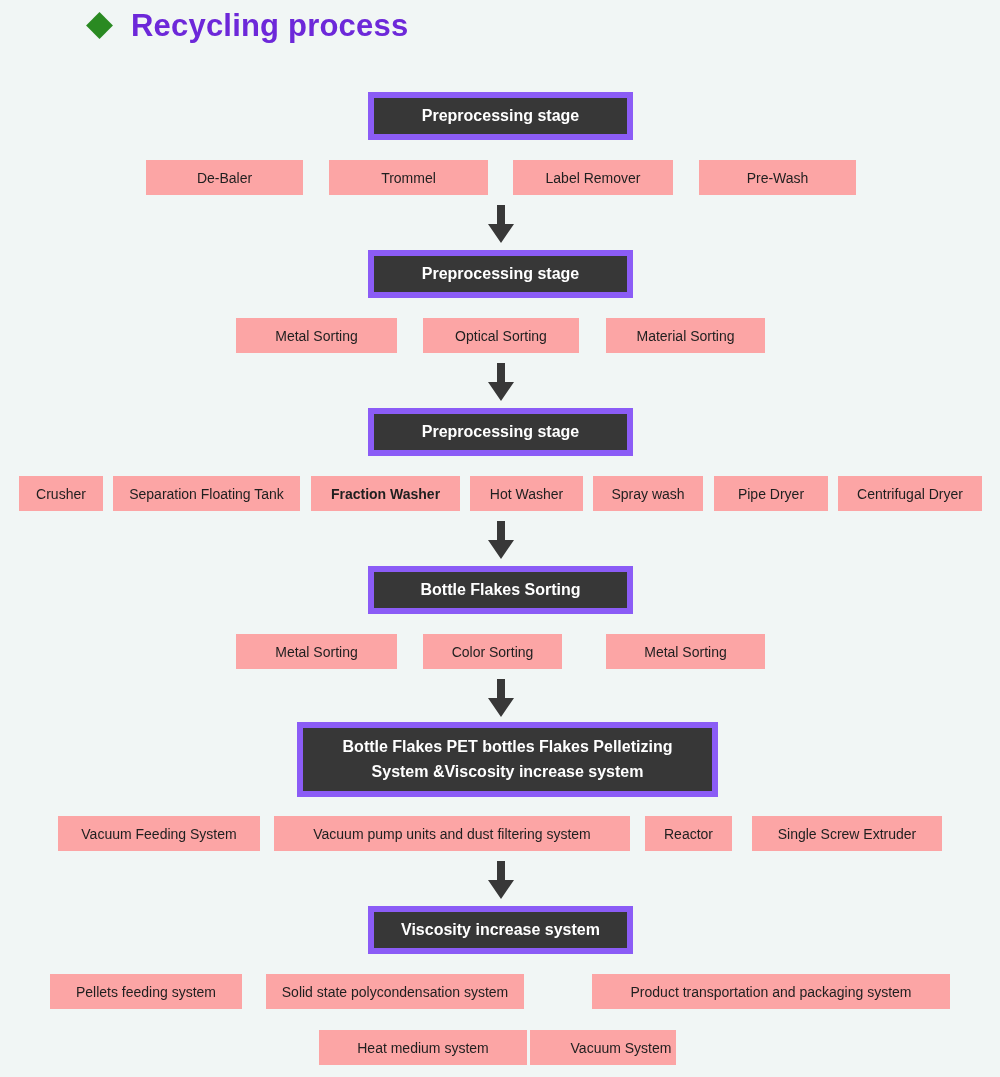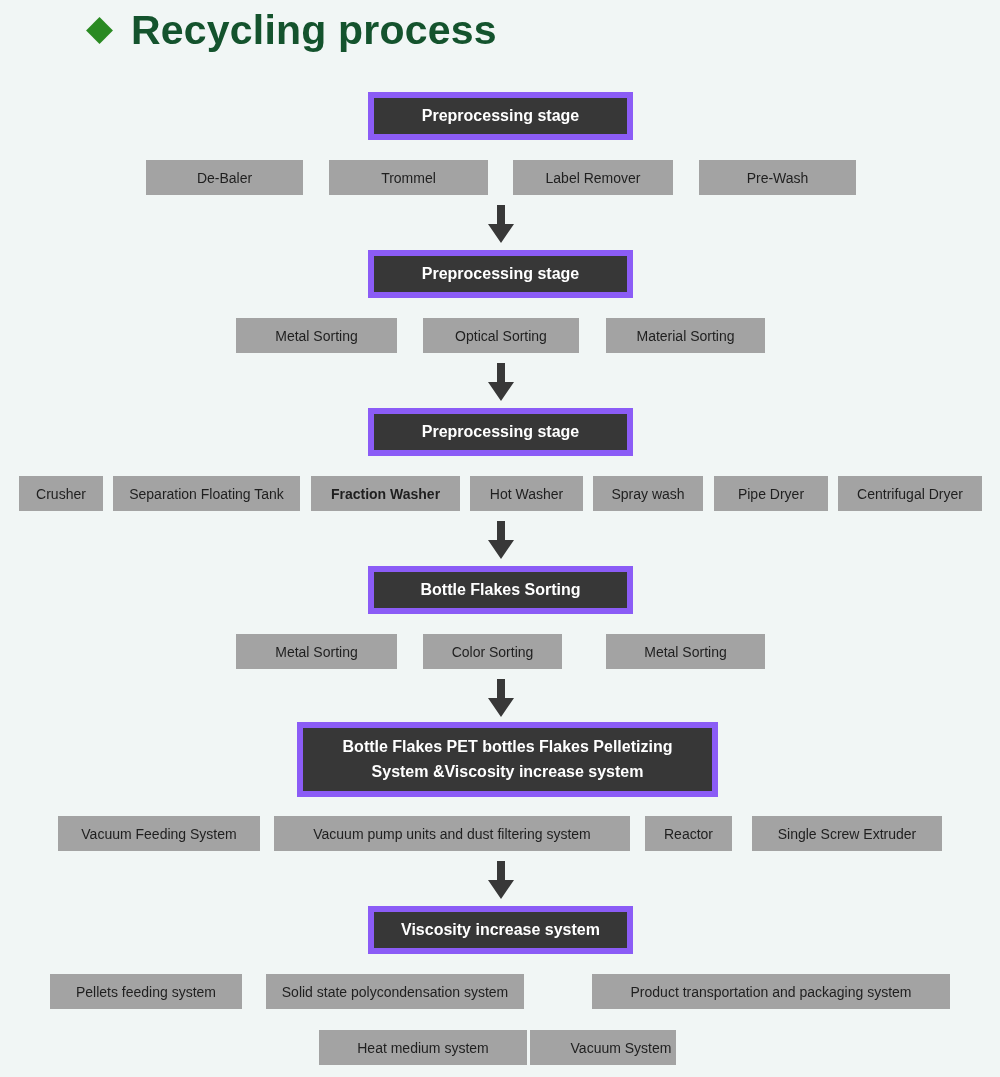--- a/index.html
+++ b/index.html
@@ -31,23 +31,23 @@
     gap: 22px;
   }
   .diamond {
     width: 19px;
     height: 19px;
     background: #2a8a22;
     transform: rotate(45deg);
     flex: 0 0 auto;
   }
   .title-text {
-    font-size: 41px;
+    font-size: 31px;
     font-weight: bold;
-    color: #14532d;
+    color: #6d28d9;
     letter-spacing: 0.2px;
     line-height: 1;
     white-space: nowrap;
   }
 
   
   .stage-head {
     position: absolute;
     background: #373737;
     border: 6px solid #8b5cf6;
@@ -59,21 +59,21 @@
     justify-content: center;
     text-align: center;
     box-sizing: border-box;
     line-height: 1.55;
     padding: 0 10px;
   }
 
   
   .chip {
     position: absolute;
-    background: #a3a3a3;
+    background: #fca5a5;
     color: #1f1f1f;
     font-size: 14px;
     display: flex;
     align-items: center;
     justify-content: center;
     text-align: center;
     box-sizing: border-box;
     white-space: nowrap;
     height: 35px;
   }

